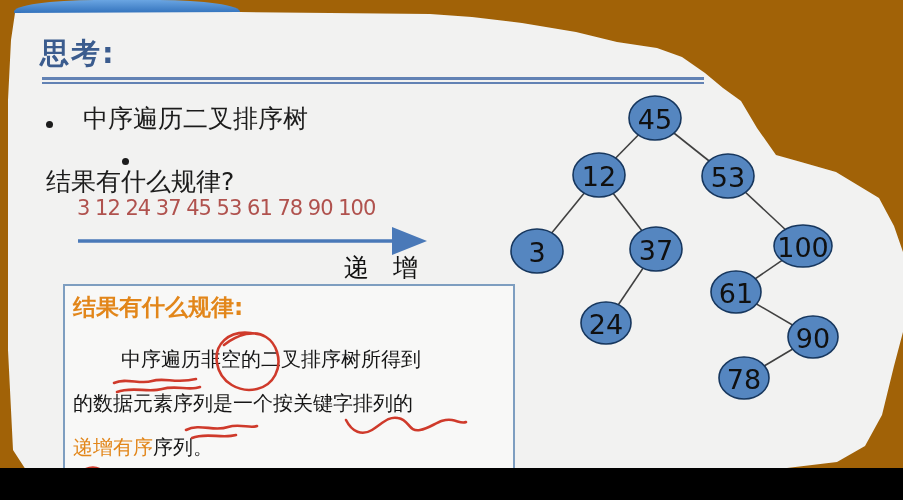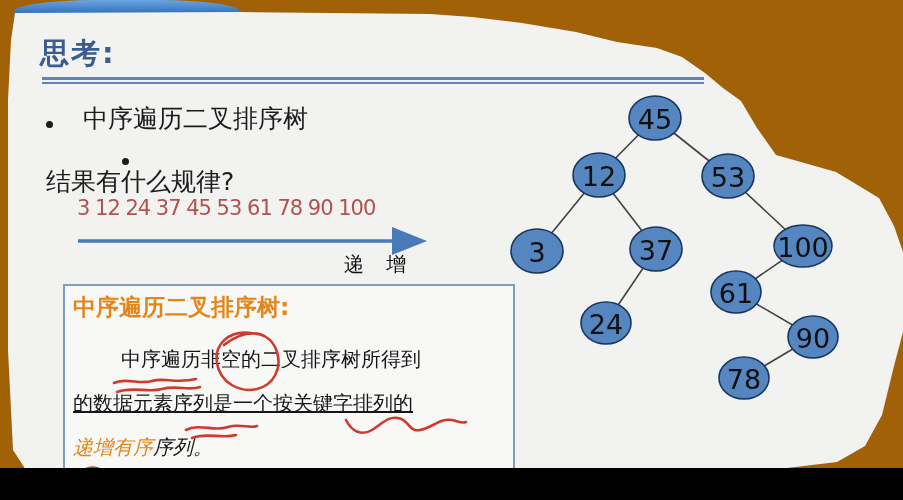--- a/index.html
+++ b/index.html
@@ -35,35 +35,35 @@
   .title-rule .l2{height:2px;margin-top:2px;background:var(--rule-blue,#6282b4);}
   .bullet-row{position:absolute;left:46px;display:flex;align-items:center;}
   .bullet-row.b1{top:102px;} .bullet-row.b2{top:146px;flex-direction:column;}
   .bullet-dot{width:7px;height:7px;border-radius:50%;background:#1c1c1c;margin:12px 30px 0 0;}
   .bullet-text{font-size:25px;color:#1c1c1c;white-space:nowrap;}
   .sequence{
     position:absolute;left:77px;top:196px;font-size:21px;font-weight:400;
     color:var(--sequence-red,#b0524e);letter-spacing:-1px;white-space:nowrap;
   }
   .arrow-label{
-    position:absolute;left:344px;top:251px;font-size:20px;color:#111;
+    position:absolute;left:344px;top:251px;font-size:25px;color:#111;
     letter-spacing:8px;white-space:nowrap;text-align:center;
   }
   .property-box{
     position:absolute;left:63px;top:284px;width:452px;height:190px;
     border:2px solid var(--box-border,#7e9ec0);background:#f8f8f7;box-sizing:border-box;
   }
   .box-heading{
     position:absolute;left:8px;top:6px;font-size:23px;font-weight:700;
     color:var(--orange,#e2861a);white-space:nowrap;
   }
   .box-line{position:absolute;left:8px;font-size:20px;color:#161616;white-space:nowrap;}
   .box-line.ln1{top:60px;text-indent:48px;}
-  .box-line.ln2{top:104px;text-decoration:underline;}
-  .box-line.ln3{top:148px;font-style:italic;}
+  .box-line.ln2{top:104px;}
+  .box-line.ln3{top:148px;}
   .hl-orange{color:var(--orange,#e2861a);}
   .overlay{position:absolute;left:0;top:0;width:903px;height:500px;pointer-events:none;}
   .tree-node-text{font-size:27px;fill:#101010;}
   .next-box{
     position:absolute;left:358px;top:490px;width:46px;height:12px;
     border:2px solid #8ab4dc;background:#cfe2f3;box-sizing:border-box;
   }
 </style>
 </head>
 <body>
@@ -97,21 +97,21 @@
         <marker id="ah" markerWidth="10" markerHeight="8" refX="8" refY="4" orient="auto">
           <path d="M0,0 L10,4 L0,8 Z" fill="var(--arrow-blue,#4a79b8)"></path>
         </marker>
       </defs>
       <line x1="78" y1="241" x2="420" y2="241" stroke="var(--arrow-blue,#4a79b8)" stroke-width="3.5" marker-end="url(#ah)"></line>
     </svg>
 
     <div class="arrow-label">递 增</div>
 
     <div class="property-box">
-      <div class="box-heading">中序遍历二叉排序树:</div>
+      <div class="box-heading">结果有什么规律:</div>
       <div class="box-line ln1">中序遍历非空的二叉排序树所得到</div>
       <div class="box-line ln2">的数据元素序列是一个按关键字排列的</div>
       <div class="box-line ln3"><span class="hl-orange">递增有序</span><span>序列。</span></div>
     </div>
 
     <svg id="tree-svg" class="overlay" viewBox="0 0 903 500">
         <line x1="655" y1="118" x2="599" y2="175" stroke="var(--edge-gray,#404040)" stroke-width="1.6"></line>
         <line x1="655" y1="118" x2="728" y2="176" stroke="var(--edge-gray,#404040)" stroke-width="1.6"></line>
         <line x1="599" y1="175" x2="537" y2="251" stroke="var(--edge-gray,#404040)" stroke-width="1.6"></line>
         <line x1="599" y1="175" x2="656" y2="249" stroke="var(--edge-gray,#404040)" stroke-width="1.6"></line>

